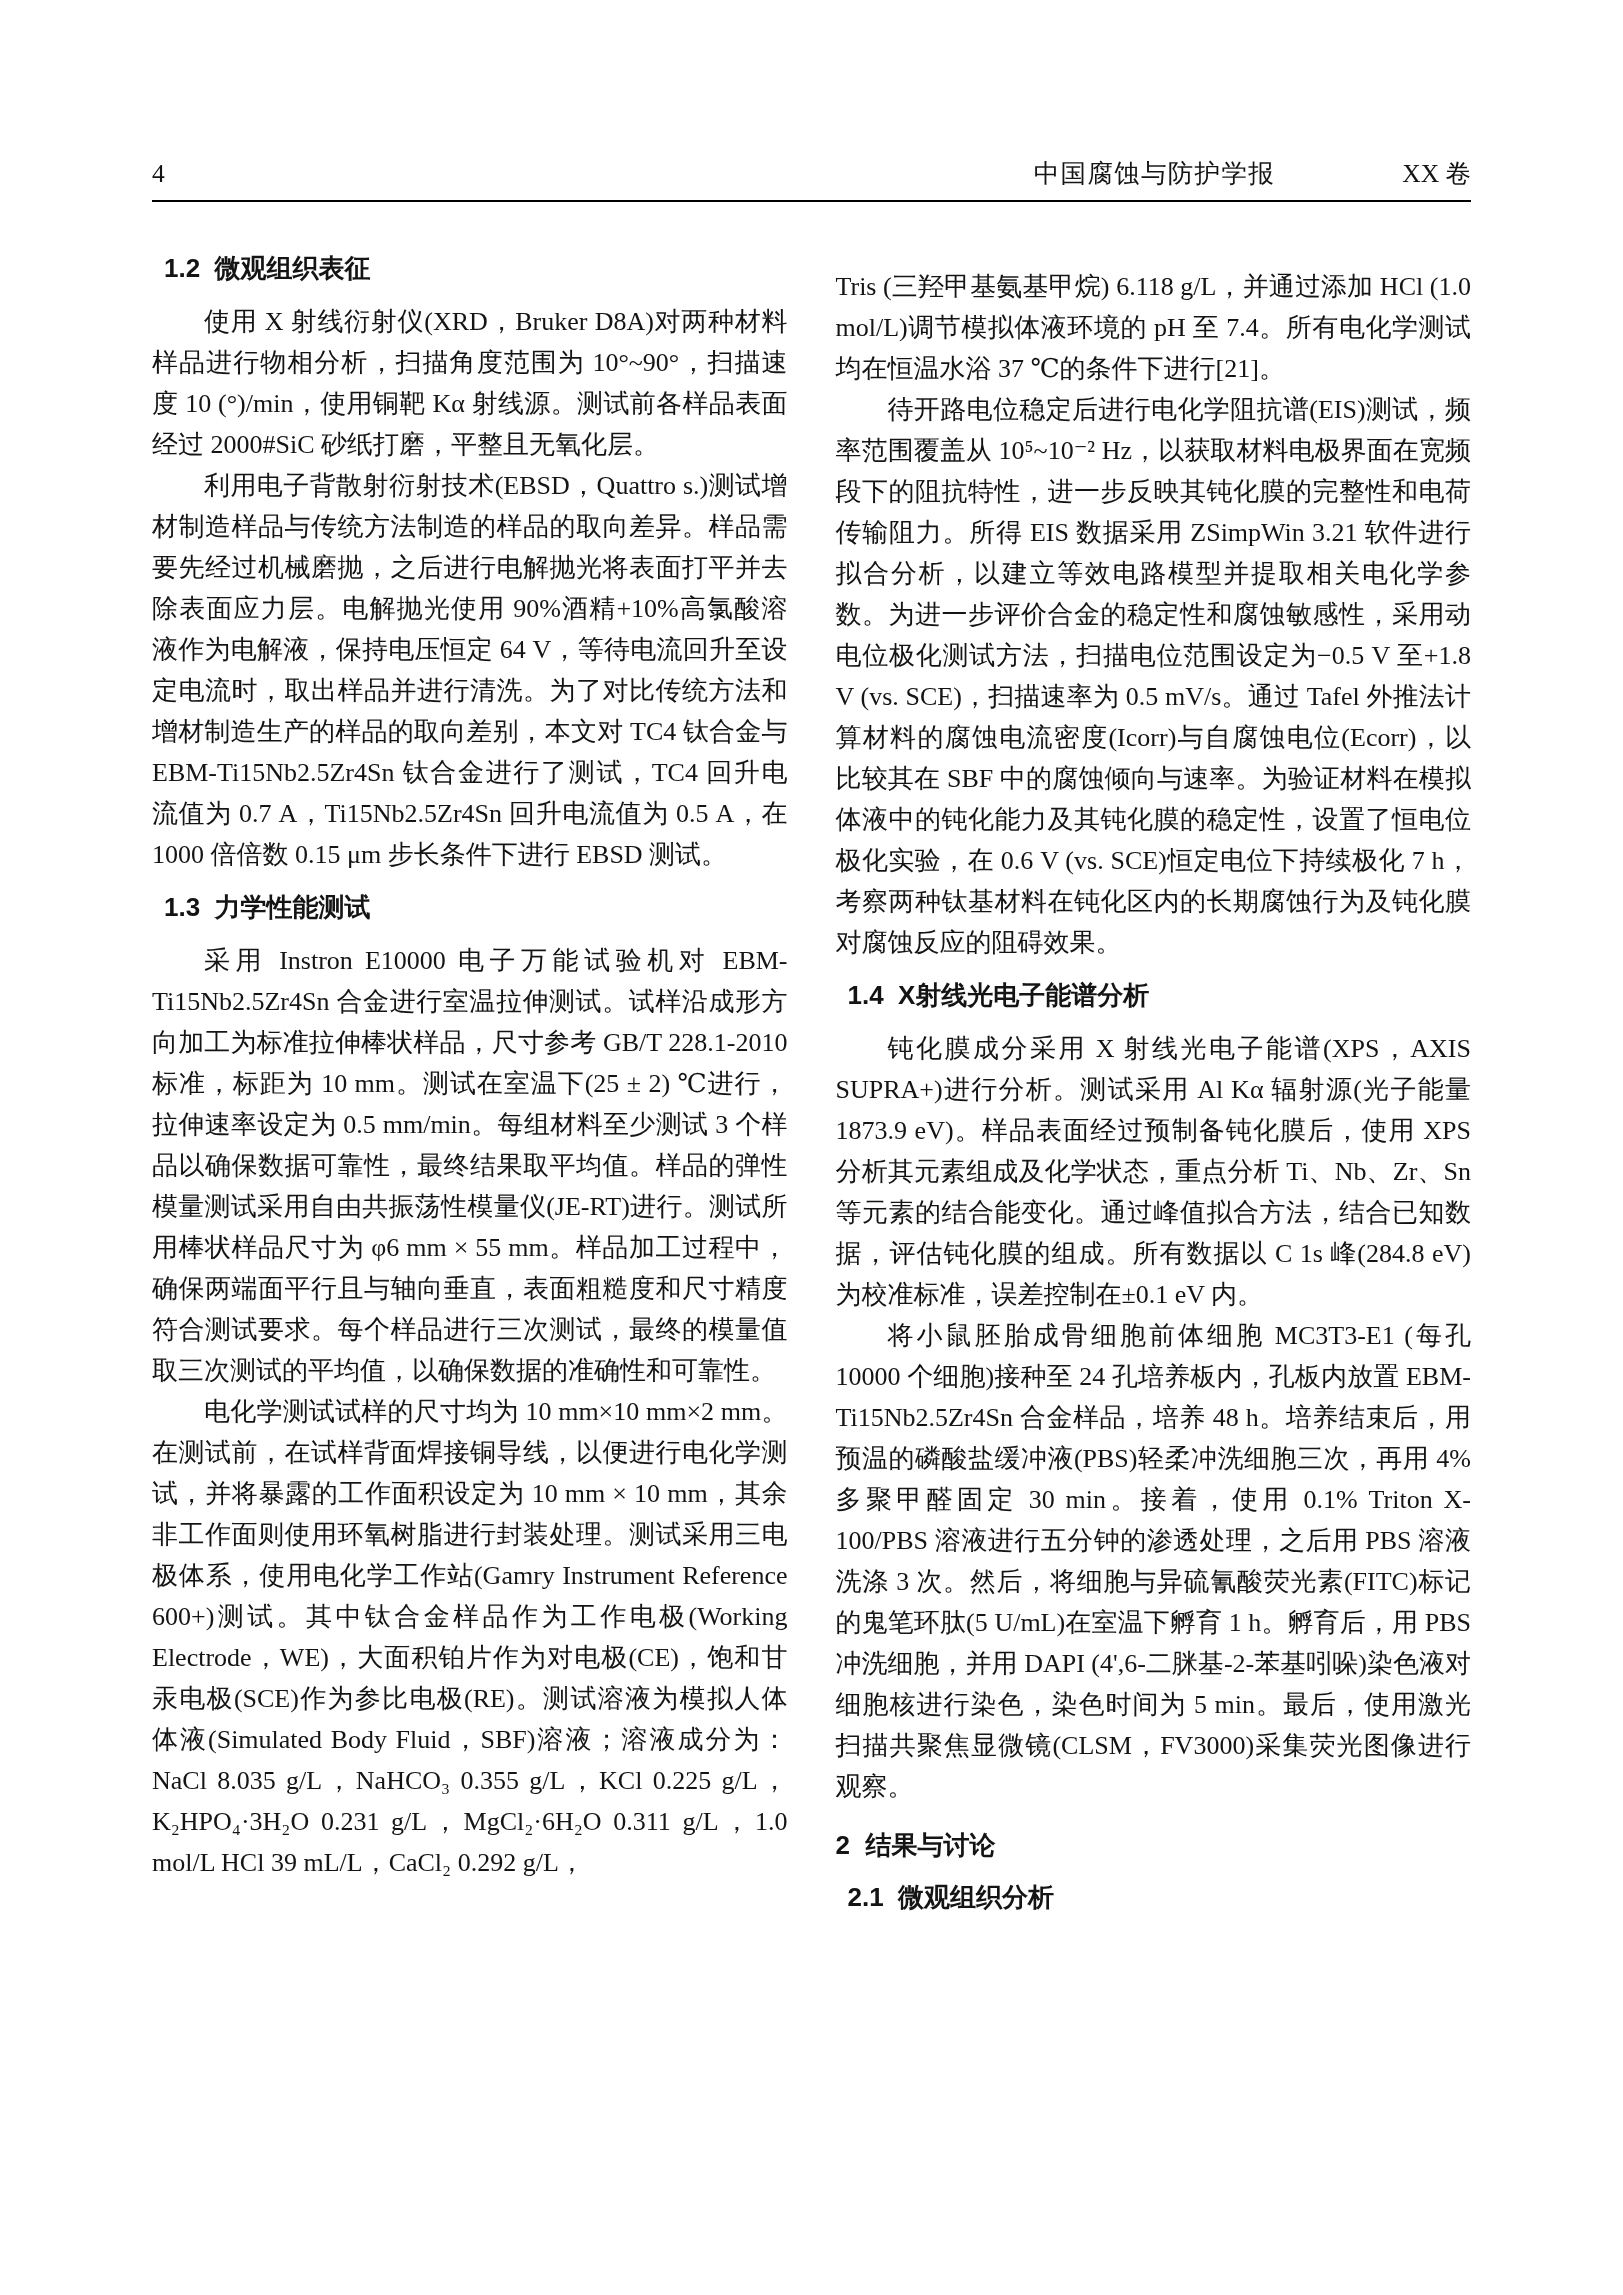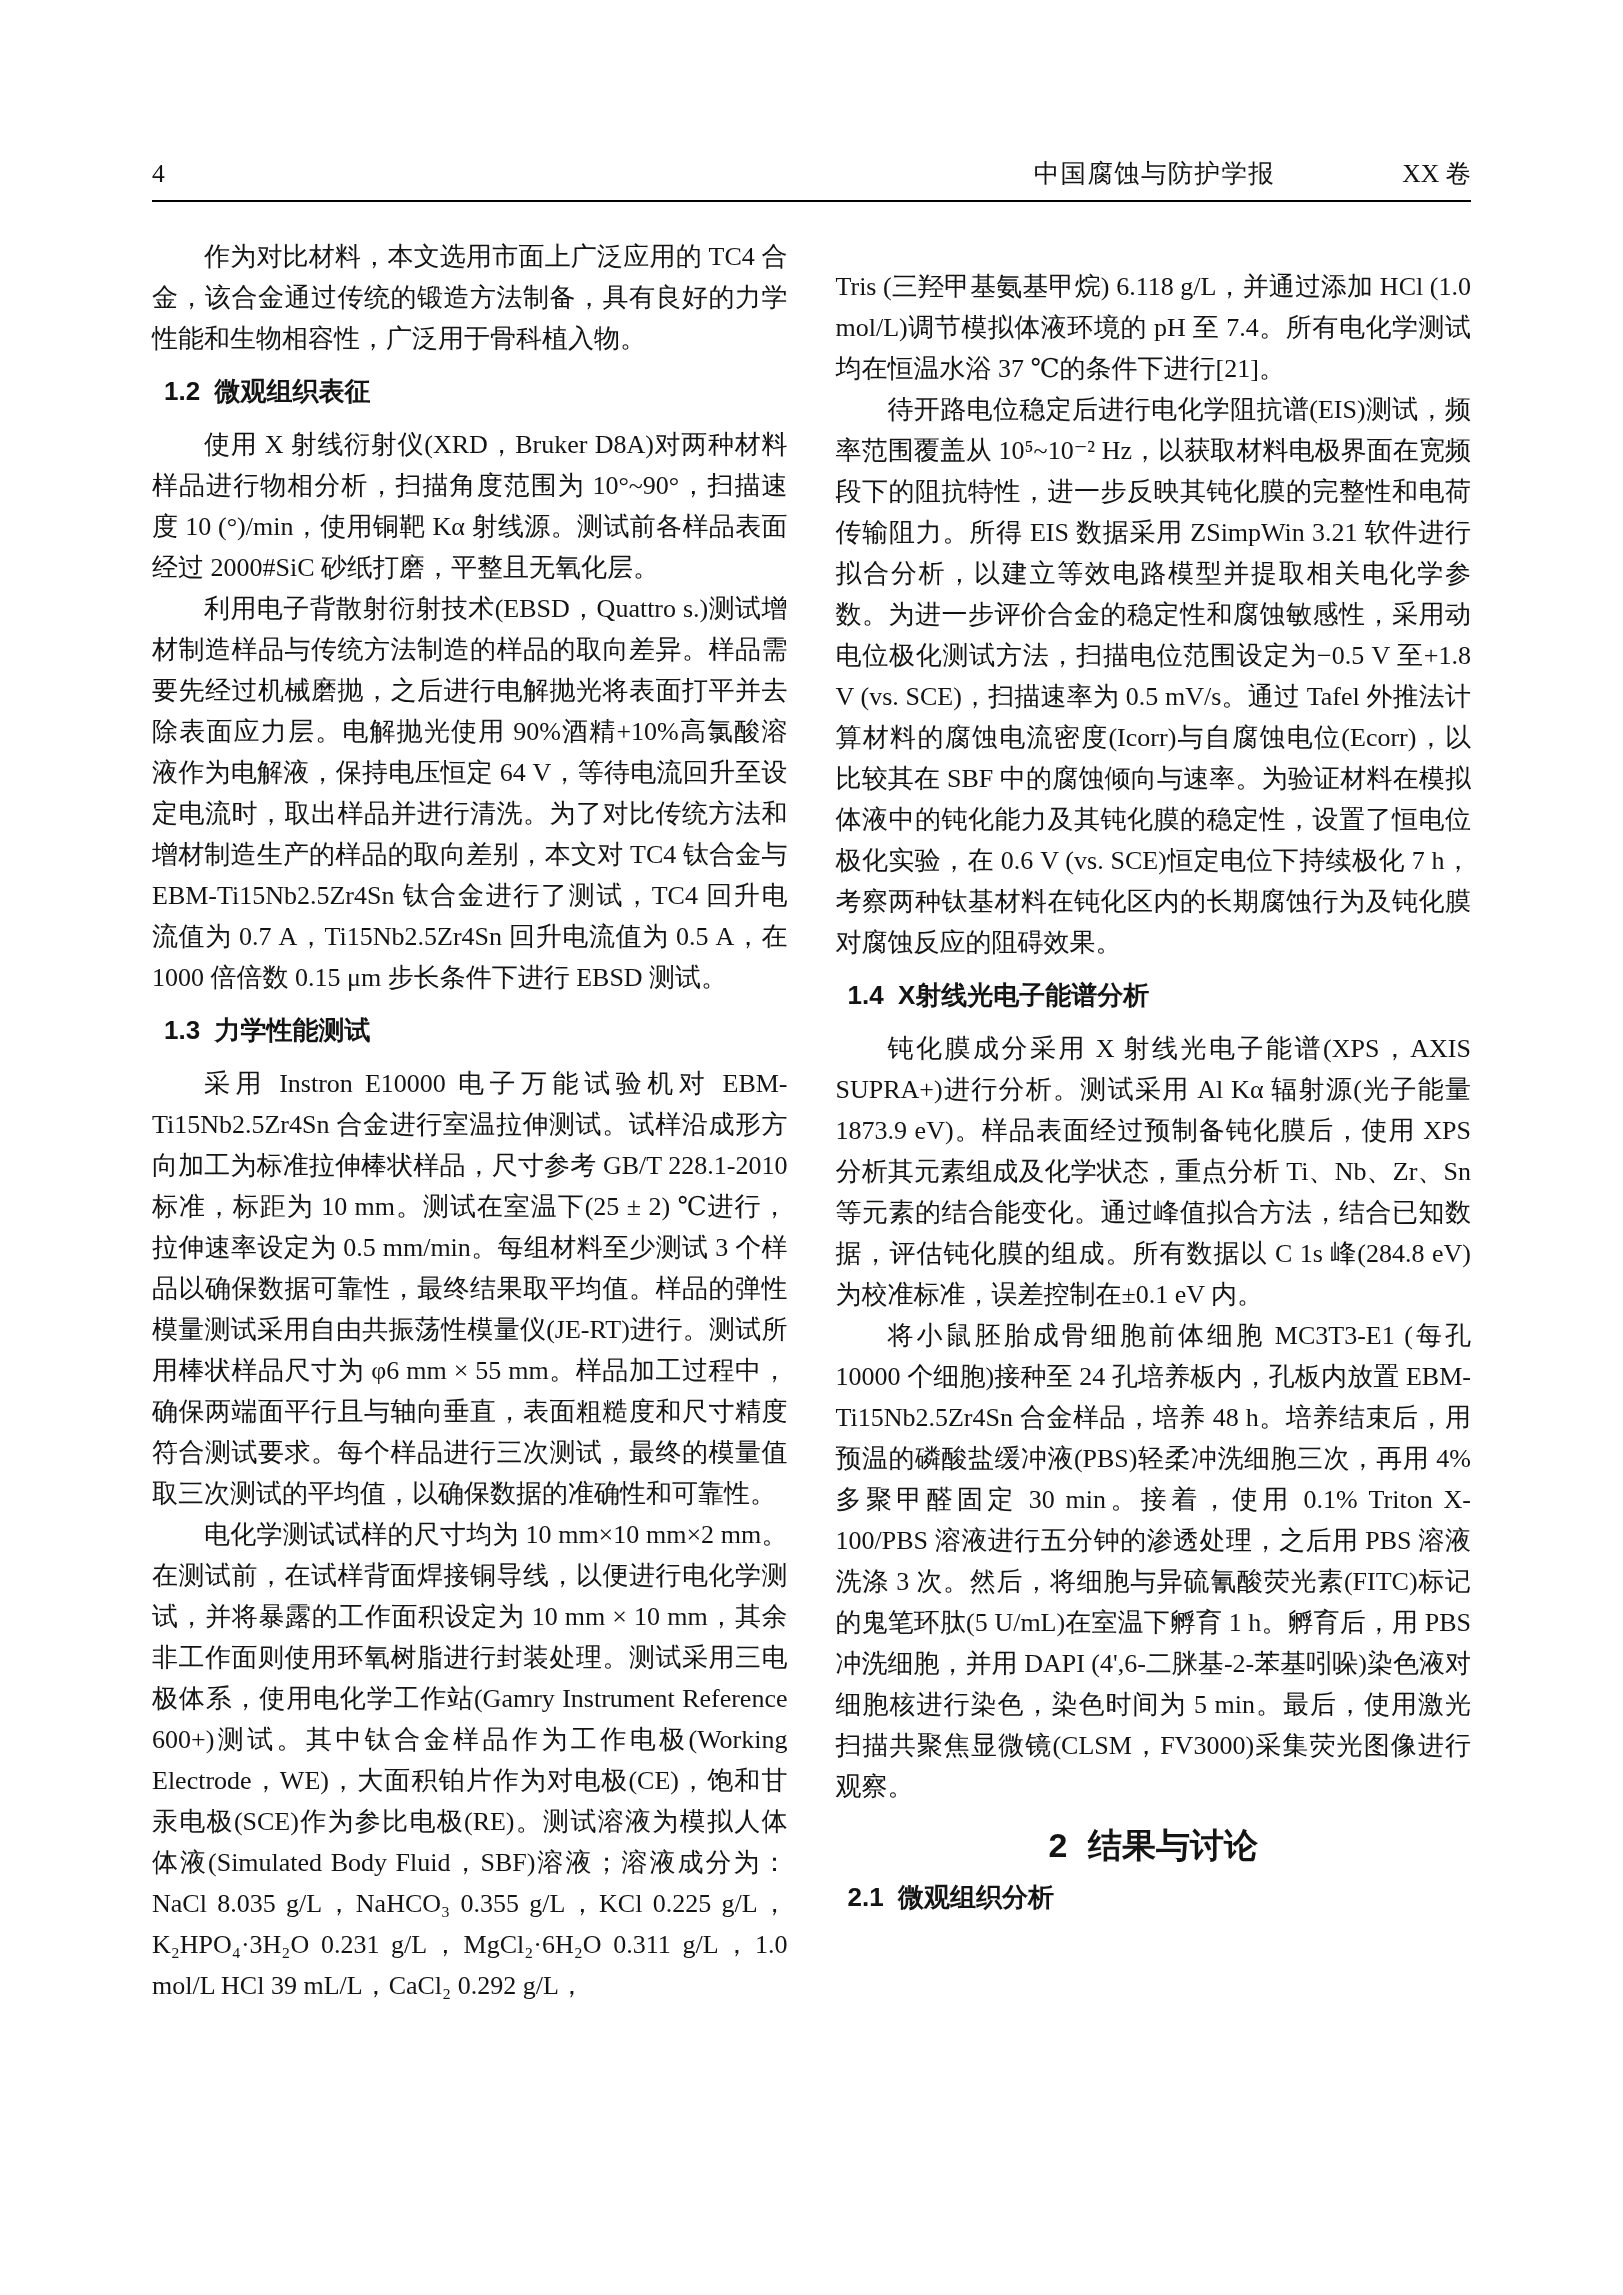--- a/index.html
+++ b/index.html
@@ -54,45 +54,44 @@
     margin: 12px;
     font-size: 26px;
     line-height: 41px;
     font-weight: 700;
     font-family: "Liberation Sans", "DejaVu Sans", sans-serif;
     text-align: left;
   }
   h3.sub .h-num { margin-right: 0.55em; }
   h2.main {
     margin: 19.6px 0 13px 0;
-    font-size: 34px;
+    font-size: 26px;
     line-height: 38px;
     font-weight: 700;
     font-family: "Liberation Sans", "DejaVu Sans", sans-serif;
-    text-align: center;
+    text-align: left;
   }
   h2.main .h-num { margin-right: 0.6em; }
 </style>
 </head>
 <body>
 
 <div class="page">
   <div class="content">
 
     <div class="header-row">
       <span class="hleft">4</span>
       <span class="hmid">中国腐蚀与防护学报</span>
       <span class="hright">XX 卷</span>
     </div>
     <hr class="header-rule">
 
     <div class="columns">
 
       <section class="col">
-        <p class="para">作为对比材料，本文选用市面上广泛应用的 TC4 合金，该合金通过传统的锻造方法制备，具有良好的力学性能和生物相容性，广泛用于骨科植入物。</p>
         <h3 class="sub">
           <span class="h-num">1.2</span><span class="h-title">微观组织表征</span>
         </h3>
         <p class="para">使用 X 射线衍射仪(XRD，Bruker D8A)对两种材料样品进行物相分析，扫描角度范围为 10°~90°，扫描速度 10 (°)/min，使用铜靶 Kα 射线源。测试前各样品表面经过 2000#SiC 砂纸打磨，平整且无氧化层。</p>
         <p class="para">利用电子背散射衍射技术(EBSD，Quattro s.)测试增材制造样品与传统方法制造的样品的取向差异。样品需要先经过机械磨抛，之后进行电解抛光将表面打平并去除表面应力层。电解抛光使用 90%酒精+10%高氯酸溶液作为电解液，保持电压恒定 64 V，等待电流回升至设定电流时，取出样品并进行清洗。为了对比传统方法和增材制造生产的样品的取向差别，本文对 TC4 钛合金与 EBM-Ti15Nb2.5Zr4Sn 钛合金进行了测试，TC4 回升电流值为 0.7 A，Ti15Nb2.5Zr4Sn 回升电流值为 0.5 A，在 1000 倍倍数 0.15 μm 步长条件下进行 EBSD 测试。</p>
         <h3 class="sub">
           <span class="h-num">1.3</span><span class="h-title">力学性能测试</span>
         </h3>
         <p class="para">采用 Instron E10000 电子万能试验机对 EBM-Ti15Nb2.5Zr4Sn 合金进行室温拉伸测试。试样沿成形方向加工为标准拉伸棒状样品，尺寸参考 GB/T 228.1-2010 标准，标距为 10 mm。测试在室温下(25 ± 2) ℃进行，拉伸速率设定为 0.5 mm/min。每组材料至少测试 3 个样品以确保数据可靠性，最终结果取平均值。样品的弹性模量测试采用自由共振荡性模量仪(JE-RT)进行。测试所用棒状样品尺寸为 φ6 mm × 55 mm。样品加工过程中，确保两端面平行且与轴向垂直，表面粗糙度和尺寸精度符合测试要求。每个样品进行三次测试，最终的模量值取三次测试的平均值，以确保数据的准确性和可靠性。</p>
         <p class="para">电化学测试试样的尺寸均为 10 mm×10 mm×2 mm。在测试前，在试样背面焊接铜导线，以便进行电化学测试，并将暴露的工作面积设定为 10 mm × 10 mm，其余非工作面则使用环氧树脂进行封装处理。测试采用三电极体系，使用电化学工作站(Gamry Instrument Reference 600+)测试。其中钛合金样品作为工作电极(Working Electrode，WE)，大面积铂片作为对电极(CE)，饱和甘汞电极(SCE)作为参比电极(RE)。测试溶液为模拟人体体液(Simulated Body Fluid，SBF)溶液；溶液成分为：NaCl 8.035 g/L，NaHCO₃ 0.355 g/L，KCl 0.225 g/L，K₂HPO₄·3H₂O 0.231 g/L，MgCl₂·6H₂O 0.311 g/L，1.0 mol/L HCl 39 mL/L，CaCl₂ 0.292 g/L，</p>

